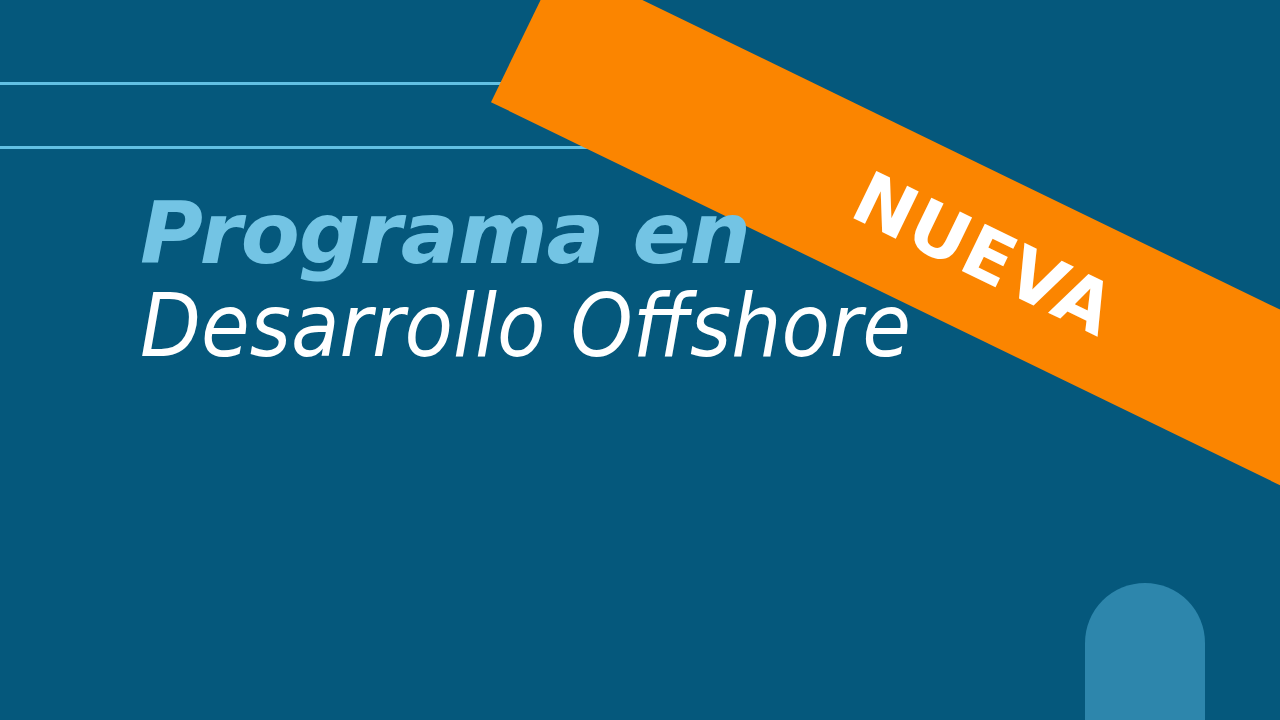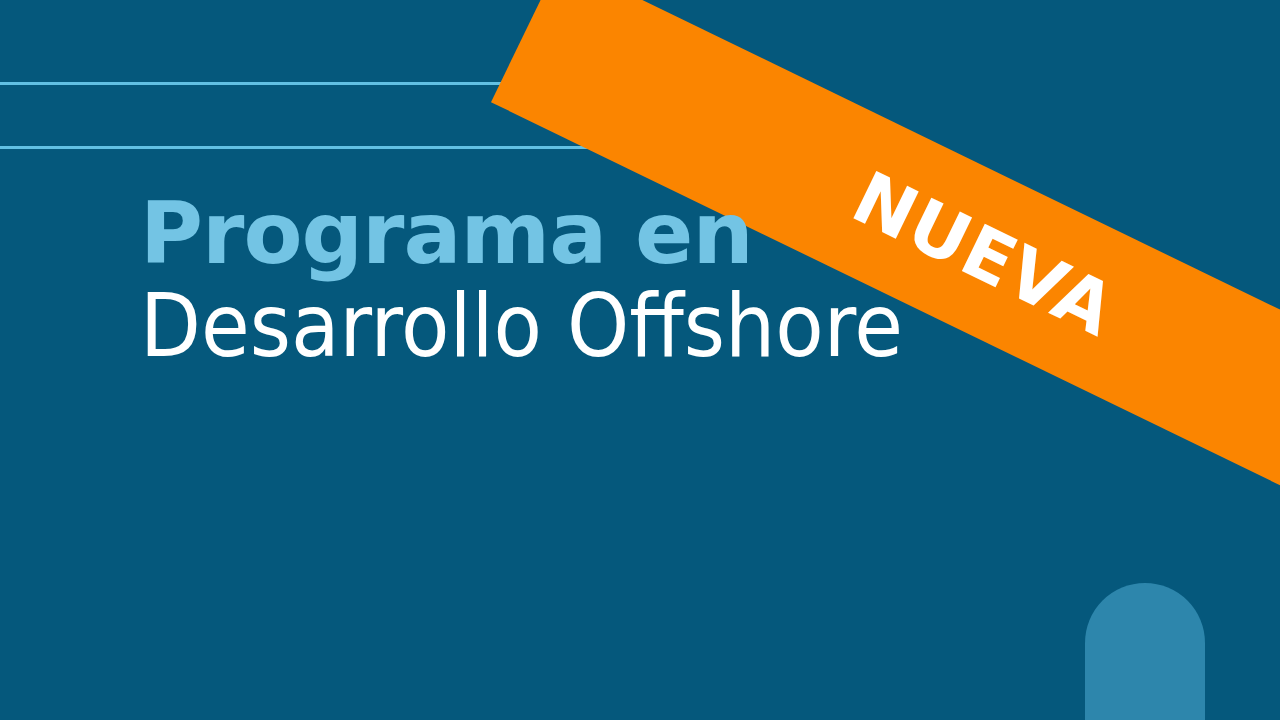--- a/index.html
+++ b/index.html
@@ -64,20 +64,21 @@
     line-height: 1;
     white-space: nowrap;
   }
 
   
   .headline {
     position: absolute;
     left: 140px;
     top: 192px;
     width: 1000px;
+    font-style: italic;
   }
   .line {
     line-height: 0.97;
     white-space: nowrap;
   }
   .line-1 {
     font-family: "DejaVu Sans", sans-serif;
     font-weight: bold;
     font-size: 86px;
     color: #73C4E4;

